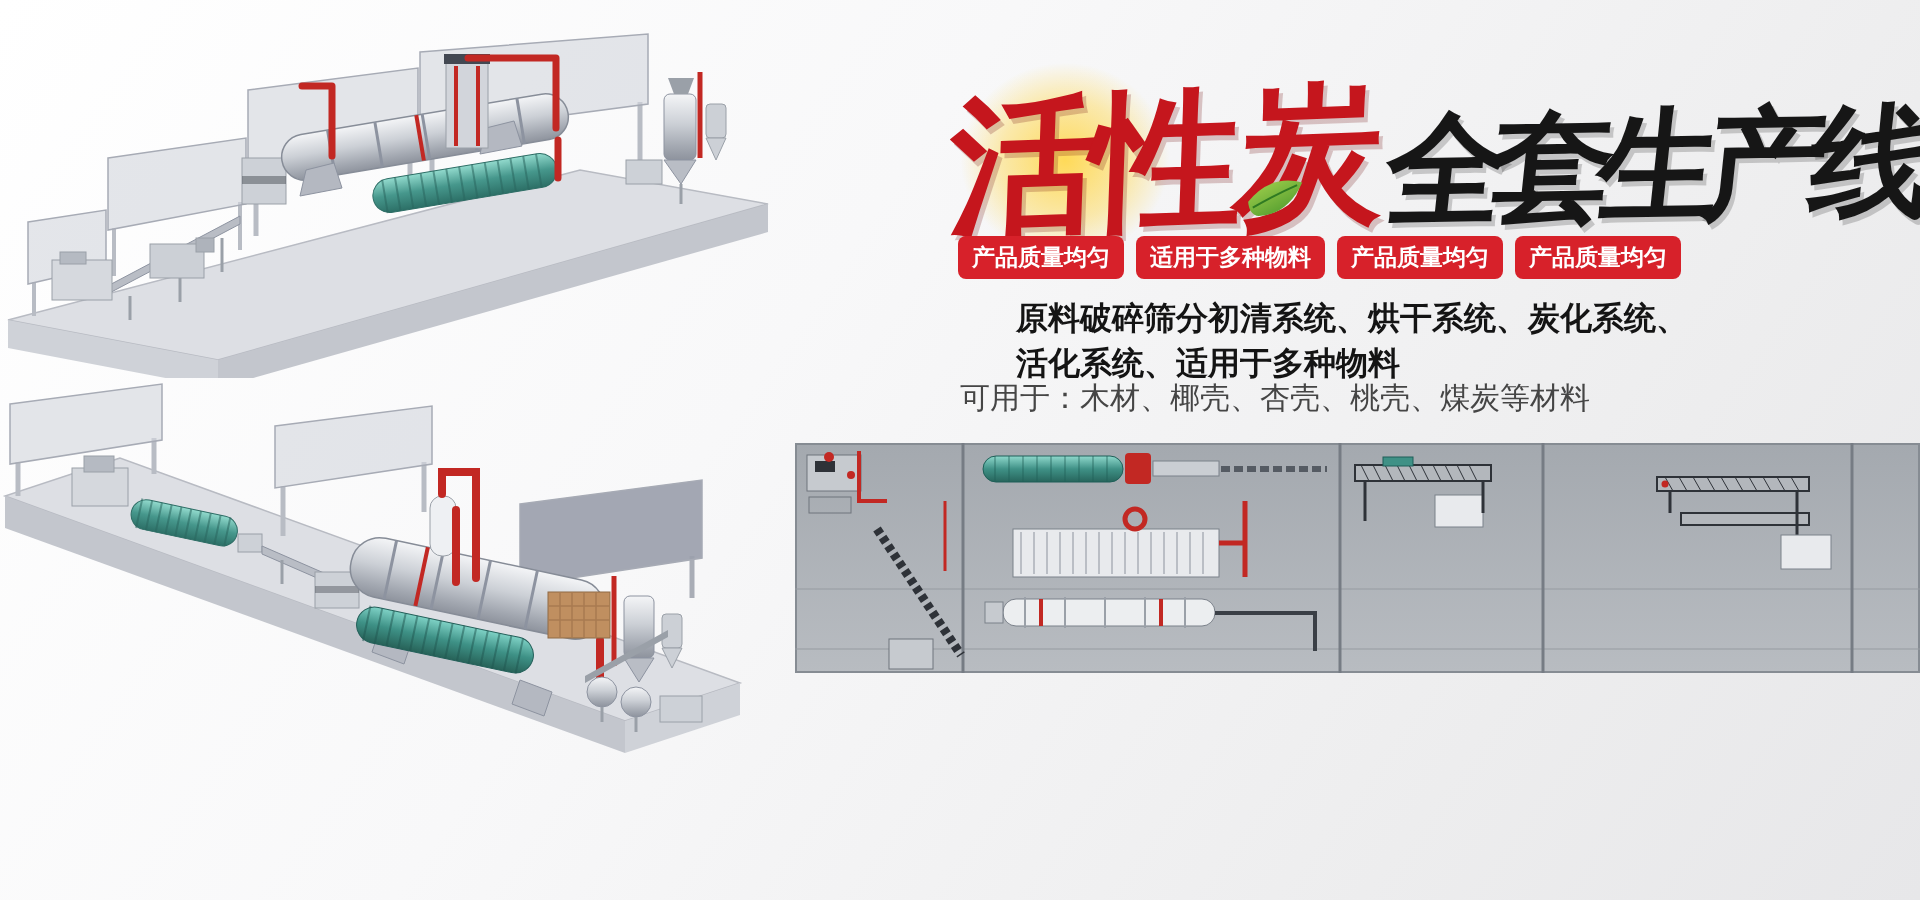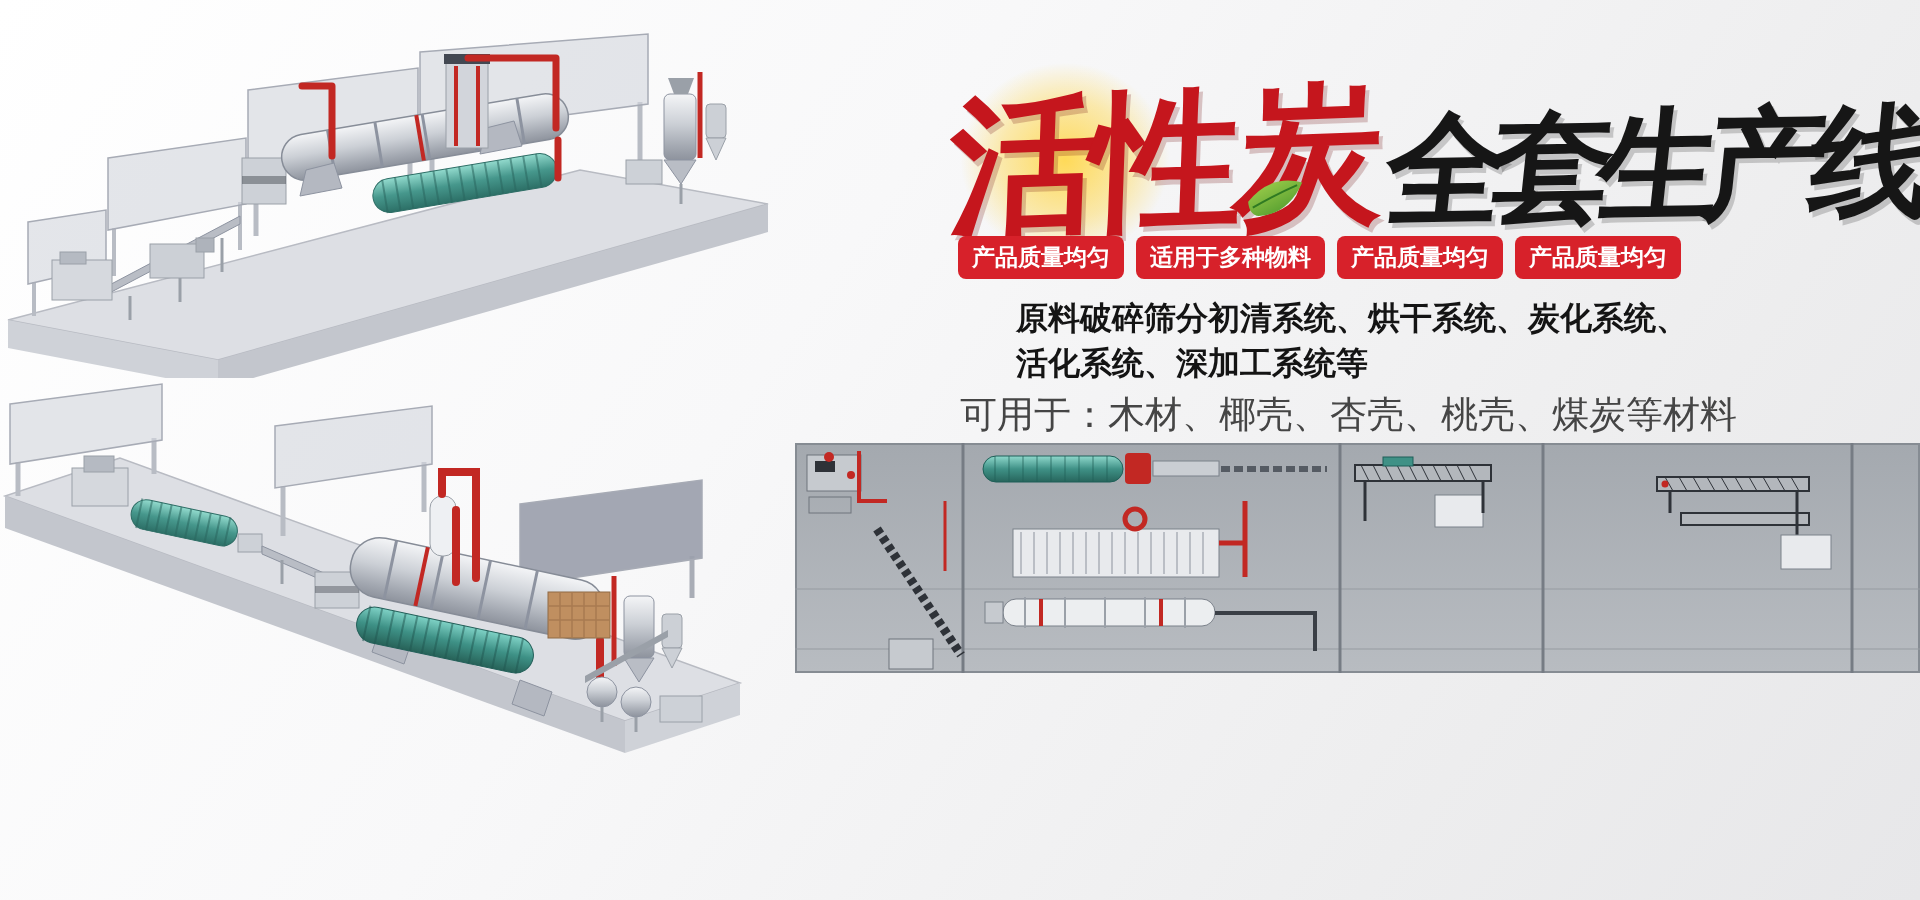--- a/index.html
+++ b/index.html
@@ -43,22 +43,22 @@
   .badge {
     background:#d7212a; color:#ffffff; font-weight:700; font-size:23px; line-height:1;
     padding:10px 14px; border-radius:8px; white-space:nowrap;
   }
 
   .desc {
     position:absolute; left:1016px; top:296px; z-index:2;
     font-size:32px; font-weight:700; color:#141414; line-height:1.4; white-space:nowrap;
   }
   .materials {
-    position:absolute; left:960px; top:390px; z-index:2;
-    font-size:37px; font-weight:400; color:#454545; white-space:nowrap;
+    position:absolute; left:960px; top:378px; z-index:2;
+    font-size:30px; font-weight:400; color:#454545; white-space:nowrap;
   }
 
   
   .layout-panel { position:absolute; left:795px; top:443px; width:1125px; height:230px; }
 </style>
 </head>
 <body>
 
 <div class="stage">
 
@@ -272,21 +272,21 @@
 
   <div class="badges">
     <span class="badge">产品质量均匀</span>
     <span class="badge">适用于多种物料</span>
     <span class="badge">产品质量均匀</span>
     <span class="badge">产品质量均匀</span>
   </div>
 
   <div class="desc">
     <div>原料破碎筛分初清系统、烘干系统、炭化系统、</div>
-    <div>活化系统、深加工系统等</div>
+    <div>活化系统、适用于多种物料</div>
   </div>
   <div class="materials">可用于：木材、椰壳、杏壳、桃壳、煤炭等材料</div>
 
   <svg class="layout-panel" viewBox="0 0 1125 230">
     <defs>
       <linearGradient id="cBg" x1="0" y1="0" x2="0" y2="1">
         <stop offset="0" stop-color="#a4a9af"></stop>
           <stop offset="1" stop-color="#b8bcc1"></stop>
       </linearGradient>
       <linearGradient id="cTeal" x1="0" y1="0" x2="0" y2="1">

